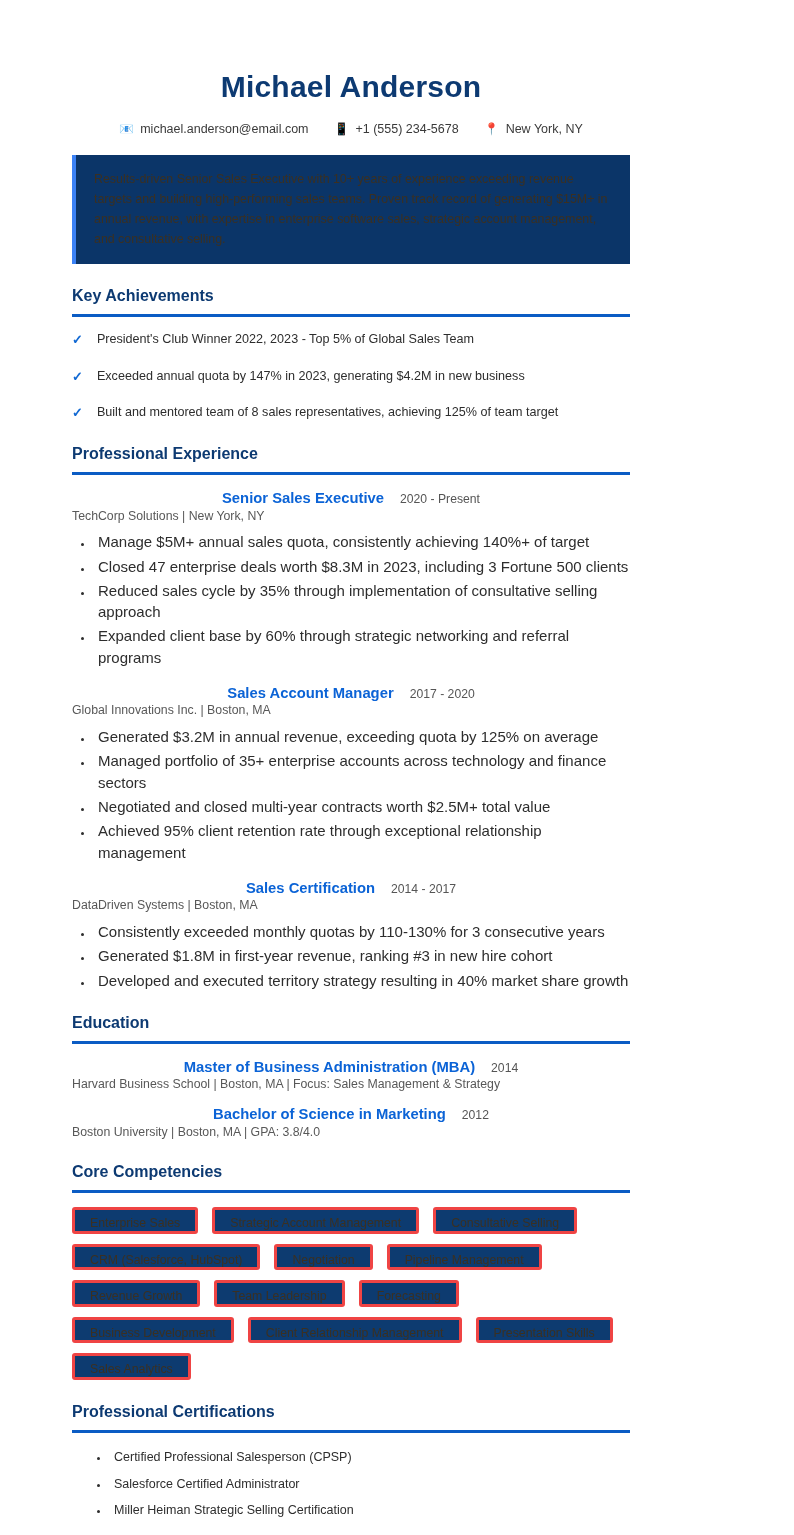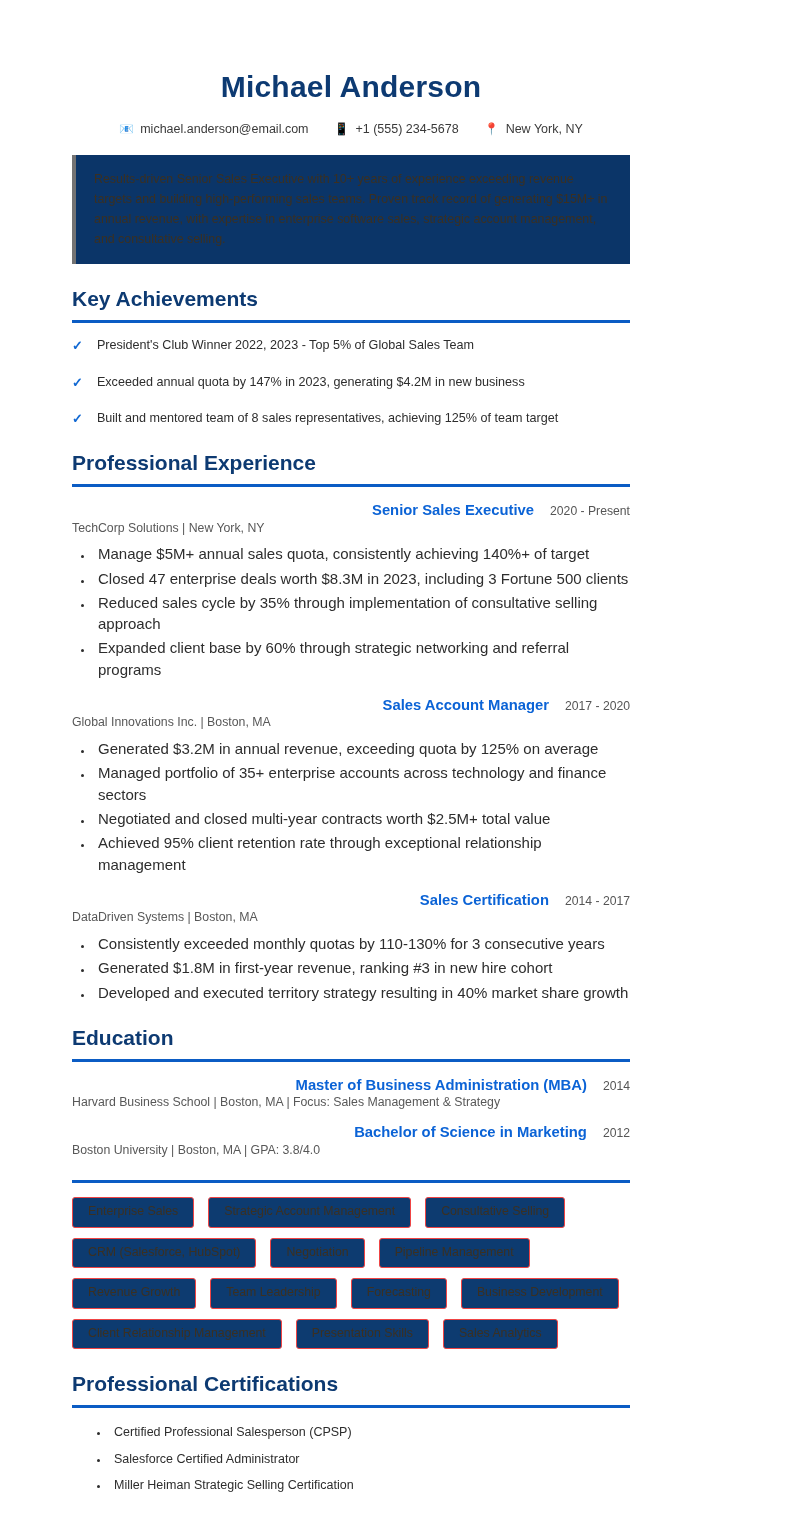--- a/index.html
+++ b/index.html
@@ -48,35 +48,35 @@
   .contact-icon {
     font-size: 12px;
     line-height: 1;
     display: inline-block;
   }
 
   
   .summary-box {
     margin-top: 19px;
     background: #0b3568;
-    border-left: 4px solid #737373;
+    border-left: 4px solid #3b82f6;
     padding: 14px 18px 15px 18px;
     box-sizing: border-box;
   }
   .summary-text {
     margin: 0;
     font-size: 12.4px;
     line-height: 1.62;
     color: #3b3021;
   }
 
   
   .section { margin-top: 22px; }
   .section-title {
-    font-size: 21px;
+    font-size: 16px;
     font-weight: bold;
     color: #0d3a72;
     margin: 0 0 9px 0;
     line-height: 1.2;
   }
   .section-rule {
     height: 3px;
     background: #0b5cc4;
     width: 100%;
     margin-bottom: 14px;
@@ -100,21 +100,21 @@
     font-weight: bold;
     line-height: 1.35;
     flex: 0 0 auto;
   }
 
   
   .entry { margin-bottom: 16px; }
   .entry:last-child { margin-bottom: 0; }
   .entry-head {
     display: flex;
-    justify-content: flex-end;
+    justify-content: center;
     align-items: baseline;
     gap: 16px;
   }
   .entry-title {
     font-size: 14.8px;
     font-weight: bold;
     color: #0b63d6;
     line-height: 1.25;
   }
   .entry-date {
@@ -146,25 +146,25 @@
 
   
   .skills-wrap {
     display: flex;
     flex-wrap: wrap;
     gap: 10px 14px;
     align-content: flex-start;
   }
   .skill-tag {
     background: #0d3b70;
-    border: 1px solid #ef4444;
+    border: 3px solid #ef4444;
     border-radius: 3px;
     color: #3b3021;
     font-size: 12.3px;
-    padding: 7px 15px 8px 15px;
+    padding: 7px 15px 0 15px;
     line-height: 1.1;
     box-sizing: border-box;
     white-space: nowrap;
   }
 
   
   .cert-list {
     margin: 16px;
     padding-left: 22px;
     list-style: disc;
@@ -285,20 +285,21 @@
     <div class="edu-entry">
       <div class="entry-head">
         <span class="entry-title">Bachelor of Science in Marketing</span>
         <span class="entry-date">2012</span>
       </div>
       <div class="entry-meta">Boston University | Boston, MA | GPA: 3.8/4.0</div>
     </div>
   </div>
 
   <div class="section">
+    <h2 class="section-title">Core Competencies</h2>
     <div class="section-rule"></div>
     <div class="skills-wrap">
       <span class="skill-tag">Enterprise Sales</span>
       <span class="skill-tag">Strategic Account Management</span>
       <span class="skill-tag">Consultative Selling</span>
       <span class="skill-tag">CRM (Salesforce, HubSpot)</span>
       <span class="skill-tag">Negotiation</span>
       <span class="skill-tag">Pipeline Management</span>
       <span class="skill-tag">Revenue Growth</span>
       <span class="skill-tag">Team Leadership</span>

